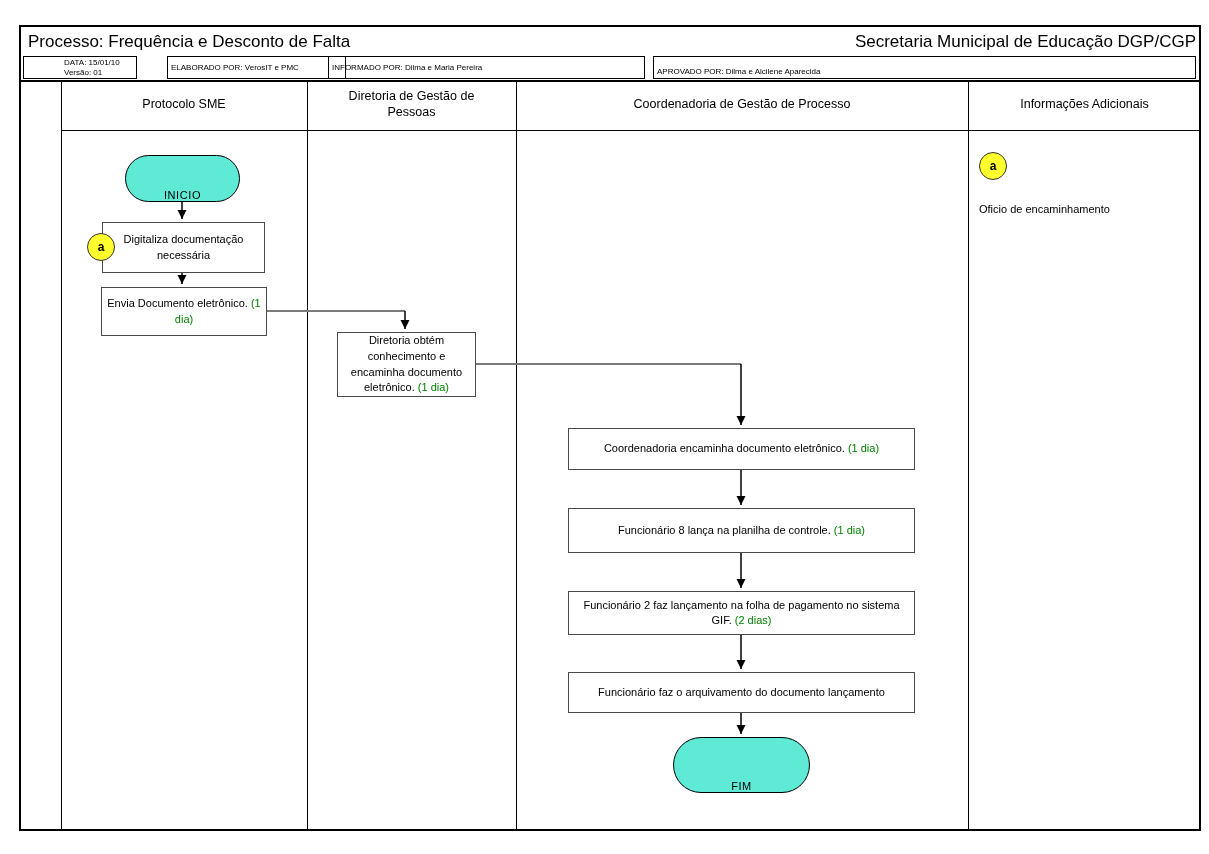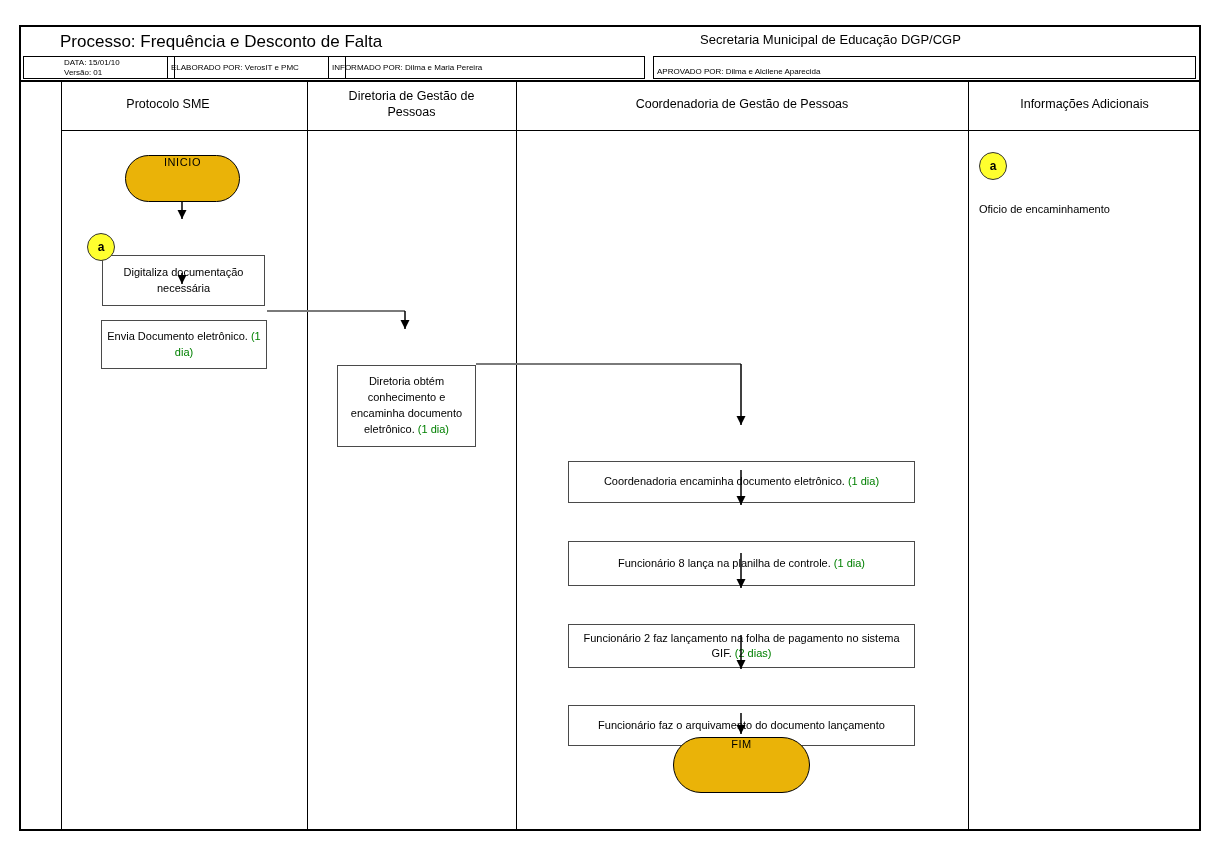--- a/index.html
+++ b/index.html
@@ -2,51 +2,51 @@
 <html><head>
 <meta charset="utf-8">
 <style>
   html,body{margin:0;padding:0;}
   body{
     width:1209px;height:854px;position:relative;background:#ffffff;
     font-family:"Liberation Sans",sans-serif;color:#000;overflow:hidden;
   }
   .abs{position:absolute;box-sizing:border-box;}
   .page-border{left:19px;top:25px;width:1182px;height:806px;border:2px solid #000;}
-  .title-left{left:28px;top:32px;font-size:17px;white-space:nowrap;margin-left:32px;}
-  .title-right{left:700px;top:32px;width:496px;text-align:left;font-size:13px;white-space:nowrap;}
+  .title-left{left:28px;top:32px;font-size:17px;white-space:nowrap;}
+  .title-right{left:700px;top:32px;width:496px;text-align:right;font-size:17px;white-space:nowrap;}
   .meta-box{top:56px;height:23px;border:1px solid #000;font-size:8px;line-height:1.25;
             padding:1px 3px;display:flex;flex-direction:column;justify-content:center;overflow:hidden;}
-  .m1{left:23px;width:152px;padding-left:40px;}
+  .m1{left:23px;width:114px;padding-left:40px;}
   .m2{left:167px;width:179px;}
   .m3{left:328px;width:317px;}
   .m4{left:653px;width:543px;justify-content:flex-end;}
   .hline{background:#000;height:1px;}
   .vline{background:#000;width:1px;}
   .lane-top{left:19px;top:80px;width:1182px;height:2px;background:#000;}
   .lane-hdr-bottom{left:61px;top:130px;width:1140px;}
   .vd1{left:61px;top:80px;height:751px;}
   .vd2{left:307px;top:80px;height:751px;}
   .vd3{left:516px;top:80px;height:751px;}
   .vd4{left:968px;top:80px;height:751px;}
   .lane-hdr{top:80px;height:50px;display:flex;align-items:center;justify-content:center;
             text-align:center;font-size:12.5px;line-height:1.25;}
-  .lh1{left:45px;width:246px;justify-content:center;}
+  .lh1{left:61px;width:246px;justify-content:center;}
   .lh2{left:307px;width:209px;}
   .lh2 span{display:inline-block;width:175px;}
   .lh3{left:516px;width:452px;}
   .lh4{left:968px;width:233px;}
   .box{background:#fff;border:1px solid #4a4a4a;display:flex;align-items:center;justify-content:center;
-       text-align:center;font-size:11px;line-height:1.4;padding:2px 5px;margin-top:33px;}
-  .stadium{background:#eab308;border:1.5px solid #000;display:flex;align-items:flex-start;justify-content:center;
+       text-align:center;font-size:11px;line-height:1.4;padding:2px 5px;}
+  .stadium{background:#5eead4;border:1.5px solid #000;display:flex;align-items:flex-end;justify-content:center;
            font-size:11px;letter-spacing:0.6px;}
   .n-inicio{left:125px;top:155px;width:115px;height:47px;border-radius:24px;}
   .n-digitaliza{left:102px;top:222px;width:163px;height:51px;}
   .n-envia{left:101px;top:287px;width:166px;height:49px;}
-  .n-diretoria{left:337px;top:332px;width:139px;height:82px;line-height:1.45;}
+  .n-diretoria{left:337px;top:332px;width:139px;height:65px;line-height:1.45;}
   .n-c1{left:568px;top:428px;width:347px;height:42px;}
   .n-c2{left:568px;top:508px;width:347px;height:45px;}
   .n-c3{left:568px;top:591px;width:347px;height:44px;}
   .n-c4{left:568px;top:672px;width:347px;height:41px;}
   .n-fim{left:673px;top:737px;width:137px;height:56px;border-radius:28px;}
   .dur{color:#008000;}
   .marker-circle{width:28px;height:28px;border-radius:50%;background:#FFFF2E;border:1px solid #333;
                  display:flex;align-items:center;justify-content:center;
                  font-size:12px;font-weight:bold;z-index:5;}
   .ma1{left:87px;top:233px;}
@@ -85,21 +85,21 @@
 <div class="abs vline vd3"></div>
 <div class="abs vline vd4"></div>
 
 <div class="abs lane-hdr lh1">
   <span>Protocolo SME</span>
 </div>
 <div class="abs lane-hdr lh2">
   <span>Diretoria de Gestão de Pessoas</span>
 </div>
 <div class="abs lane-hdr lh3">
-  <span>Coordenadoria de Gestão de Pessoas</span>
+  <span>Coordenadoria de Gestão de Processo</span>
 </div>
 <div class="abs lane-hdr lh4">
   <span>Informações Adicionais</span>
 </div>
 
 <svg class="connectors" width="1209" height="854">
   <defs>
     <marker id="arrow" markerUnits="userSpaceOnUse" markerWidth="10" markerHeight="10" refX="9" refY="4.5" orient="auto">
       <path d="M0,0 L9,4.5 L0,9 Z" fill="#000"></path>
     </marker>

